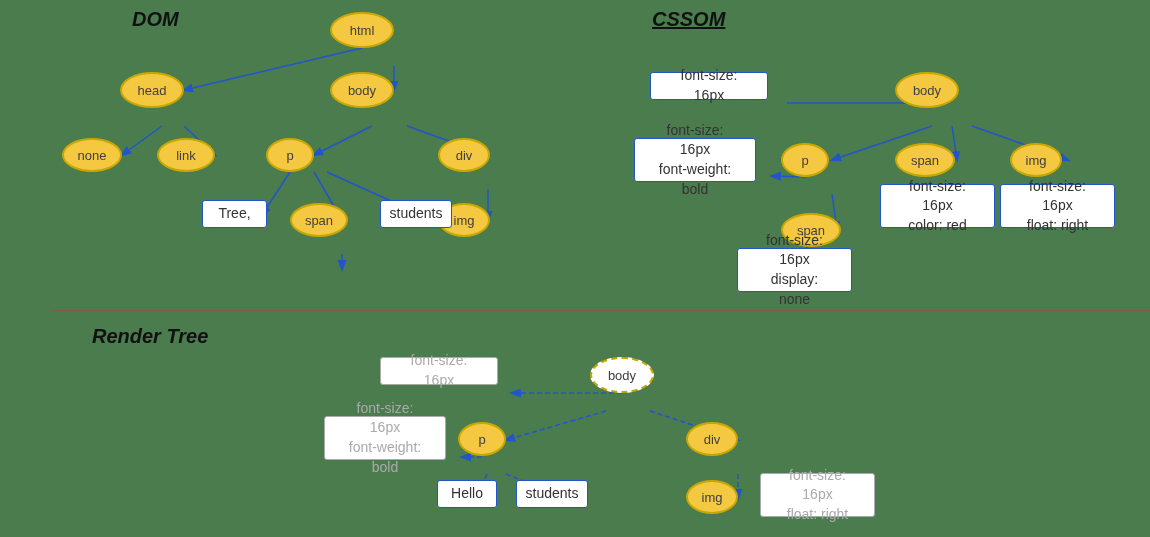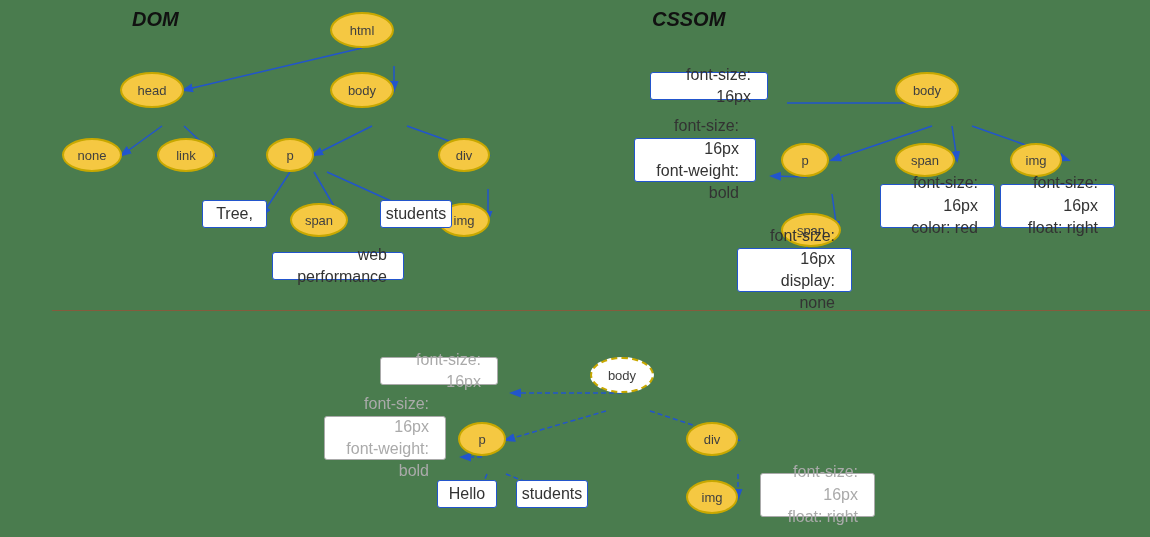--- a/index.html
+++ b/index.html
@@ -37,23 +37,23 @@
     }
     
     .box {
       position: absolute;
       background: white;
       border: 1.5px solid #2255cc;
       border-radius: 3px;
       display: flex;
       align-items: center;
       justify-content: center;
-      font-size: 16px;
+      font-size: 14px;
       color: #333;
-      text-align: right;
+      text-align: center;
       line-height: 1.4;
       padding: 3px 16px;
     }
     .box.faded {
       color: #aaa;
       border-color: #aaa;
     }
     
     .section-label {
       position: absolute;
@@ -80,21 +80,22 @@
       background: #c0392b;
       opacity: 0.5;
     }
   </style>
 </head>
 <body>
 
 <div class="diagram-container">
 
   <div class="section-label" style="left:100px; top:8px;">DOM</div>
-  <div class="section-label" style="left:620px; top:8px;">CSSOM</div>
+  <div class="section-label" style="left:620px; top:8px;text-decoration:underline;">CSSOM</div>
+  <div class="section-label" style="left:60px; top:325px;">Render Tree</div>
 
   <div class="divider"></div>
 
   <svg class="arrows">
     <defs>
       <marker id="arrow" markerWidth="8" markerHeight="8" refX="6" refY="3" orient="auto">
         <path d="M0,0 L0,6 L8,3 z" fill="#2255cc"></path>
       </marker>
       <marker id="arrow-dashed" markerWidth="8" markerHeight="8" refX="6" refY="3" orient="auto">
         <path d="M0,0 L0,6 L8,3 z" fill="#2255cc"></path>
@@ -163,21 +164,20 @@
   <div class="oval" style="left:298px; top:72px; width:64px; height:36px;">body</div>
   <div class="oval" style="left:30px; top:138px; width:60px; height:34px;">none</div>
   <div class="oval" style="left:125px; top:138px; width:58px; height:34px;">link</div>
   <div class="oval" style="left:234px; top:138px; width:48px; height:34px;">p</div>
   <div class="oval" style="left:406px; top:138px; width:52px; height:34px;">div</div>
   <div class="oval" style="left:258px; top:203px; width:58px; height:34px;">span</div>
   <div class="oval" style="left:406px; top:203px; width:52px; height:34px;">img</div>
 
   <div class="box" style="left:170px; top:200px; width:65px; height:28px;">Tree,</div>
   <div class="box" style="left:348px; top:200px; width:72px; height:28px;">students</div>
-  <div class="box" style="left:240px; top:252px; width:132px; height:28px;">web performance</div>
 
   <div class="oval" style="left:863px; top:72px; width:64px; height:36px;">body</div>
   <div class="oval" style="left:749px; top:143px; width:48px; height:34px;">p</div>
   <div class="oval" style="left:863px; top:143px; width:60px; height:34px;">span</div>
   <div class="oval" style="left:978px; top:143px; width:52px; height:34px;">img</div>
   <div class="oval" style="left:749px; top:213px; width:60px; height:34px;">span</div>
 
   <div class="box" style="left:618px; top:72px; width:118px; height:28px;">font-size: 16px</div>
   <div class="box" style="left:602px; top:138px; width:122px; height:44px; line-height:1.4;">font-size: 16px<br>font-weight: bold</div>
   <div class="box" style="left:848px; top:184px; width:115px; height:44px; line-height:1.4;">font-size: 16px<br>color: red</div>

